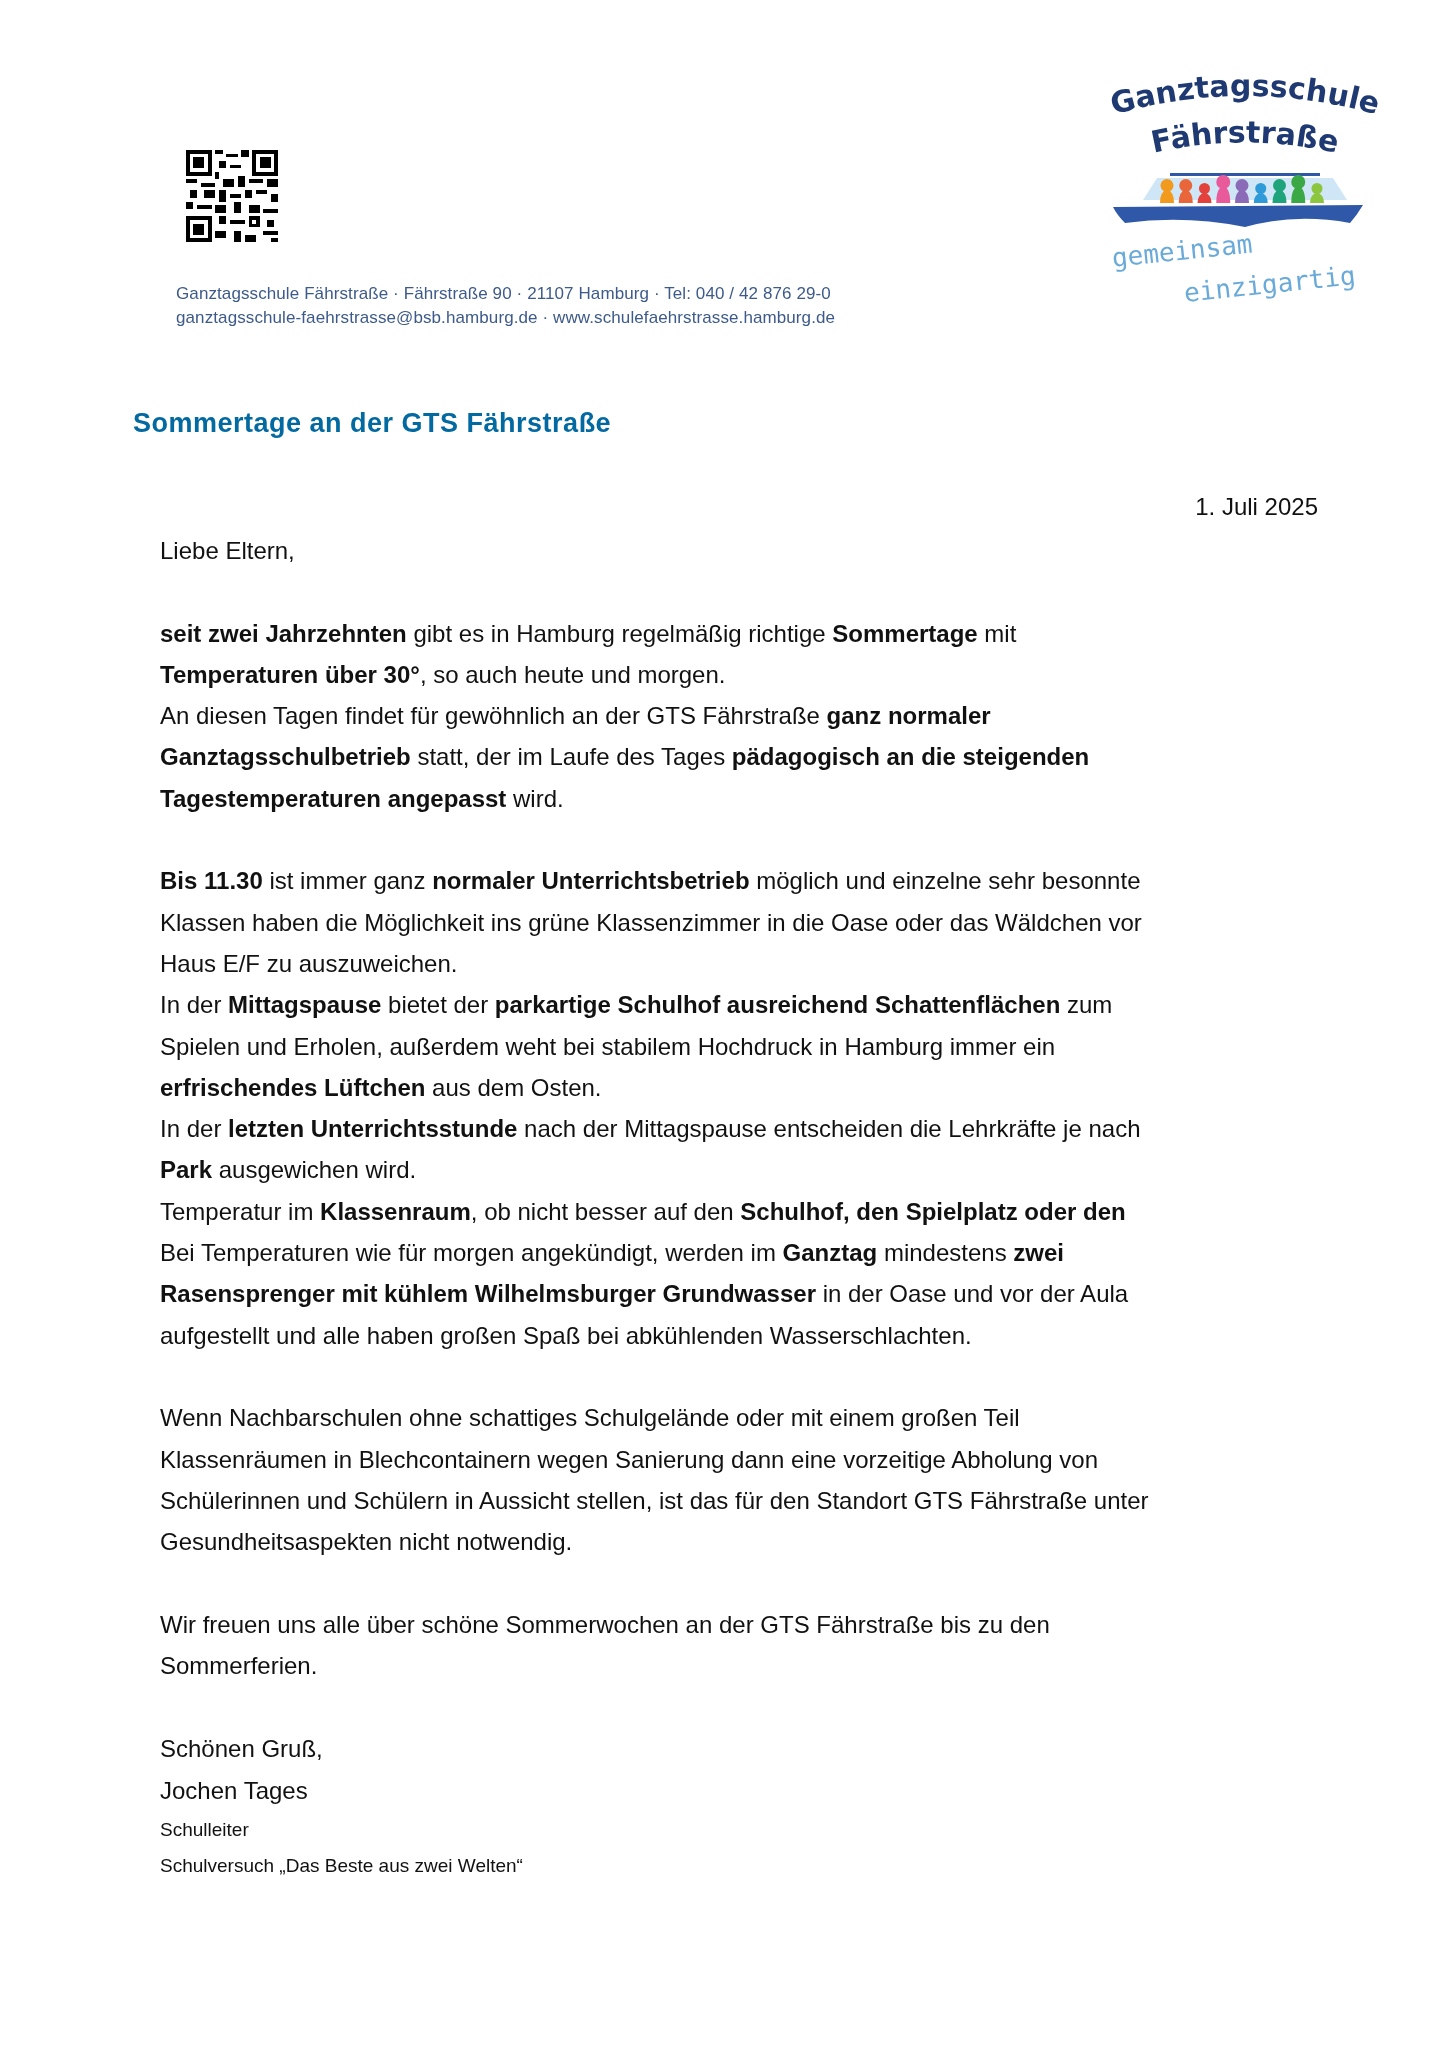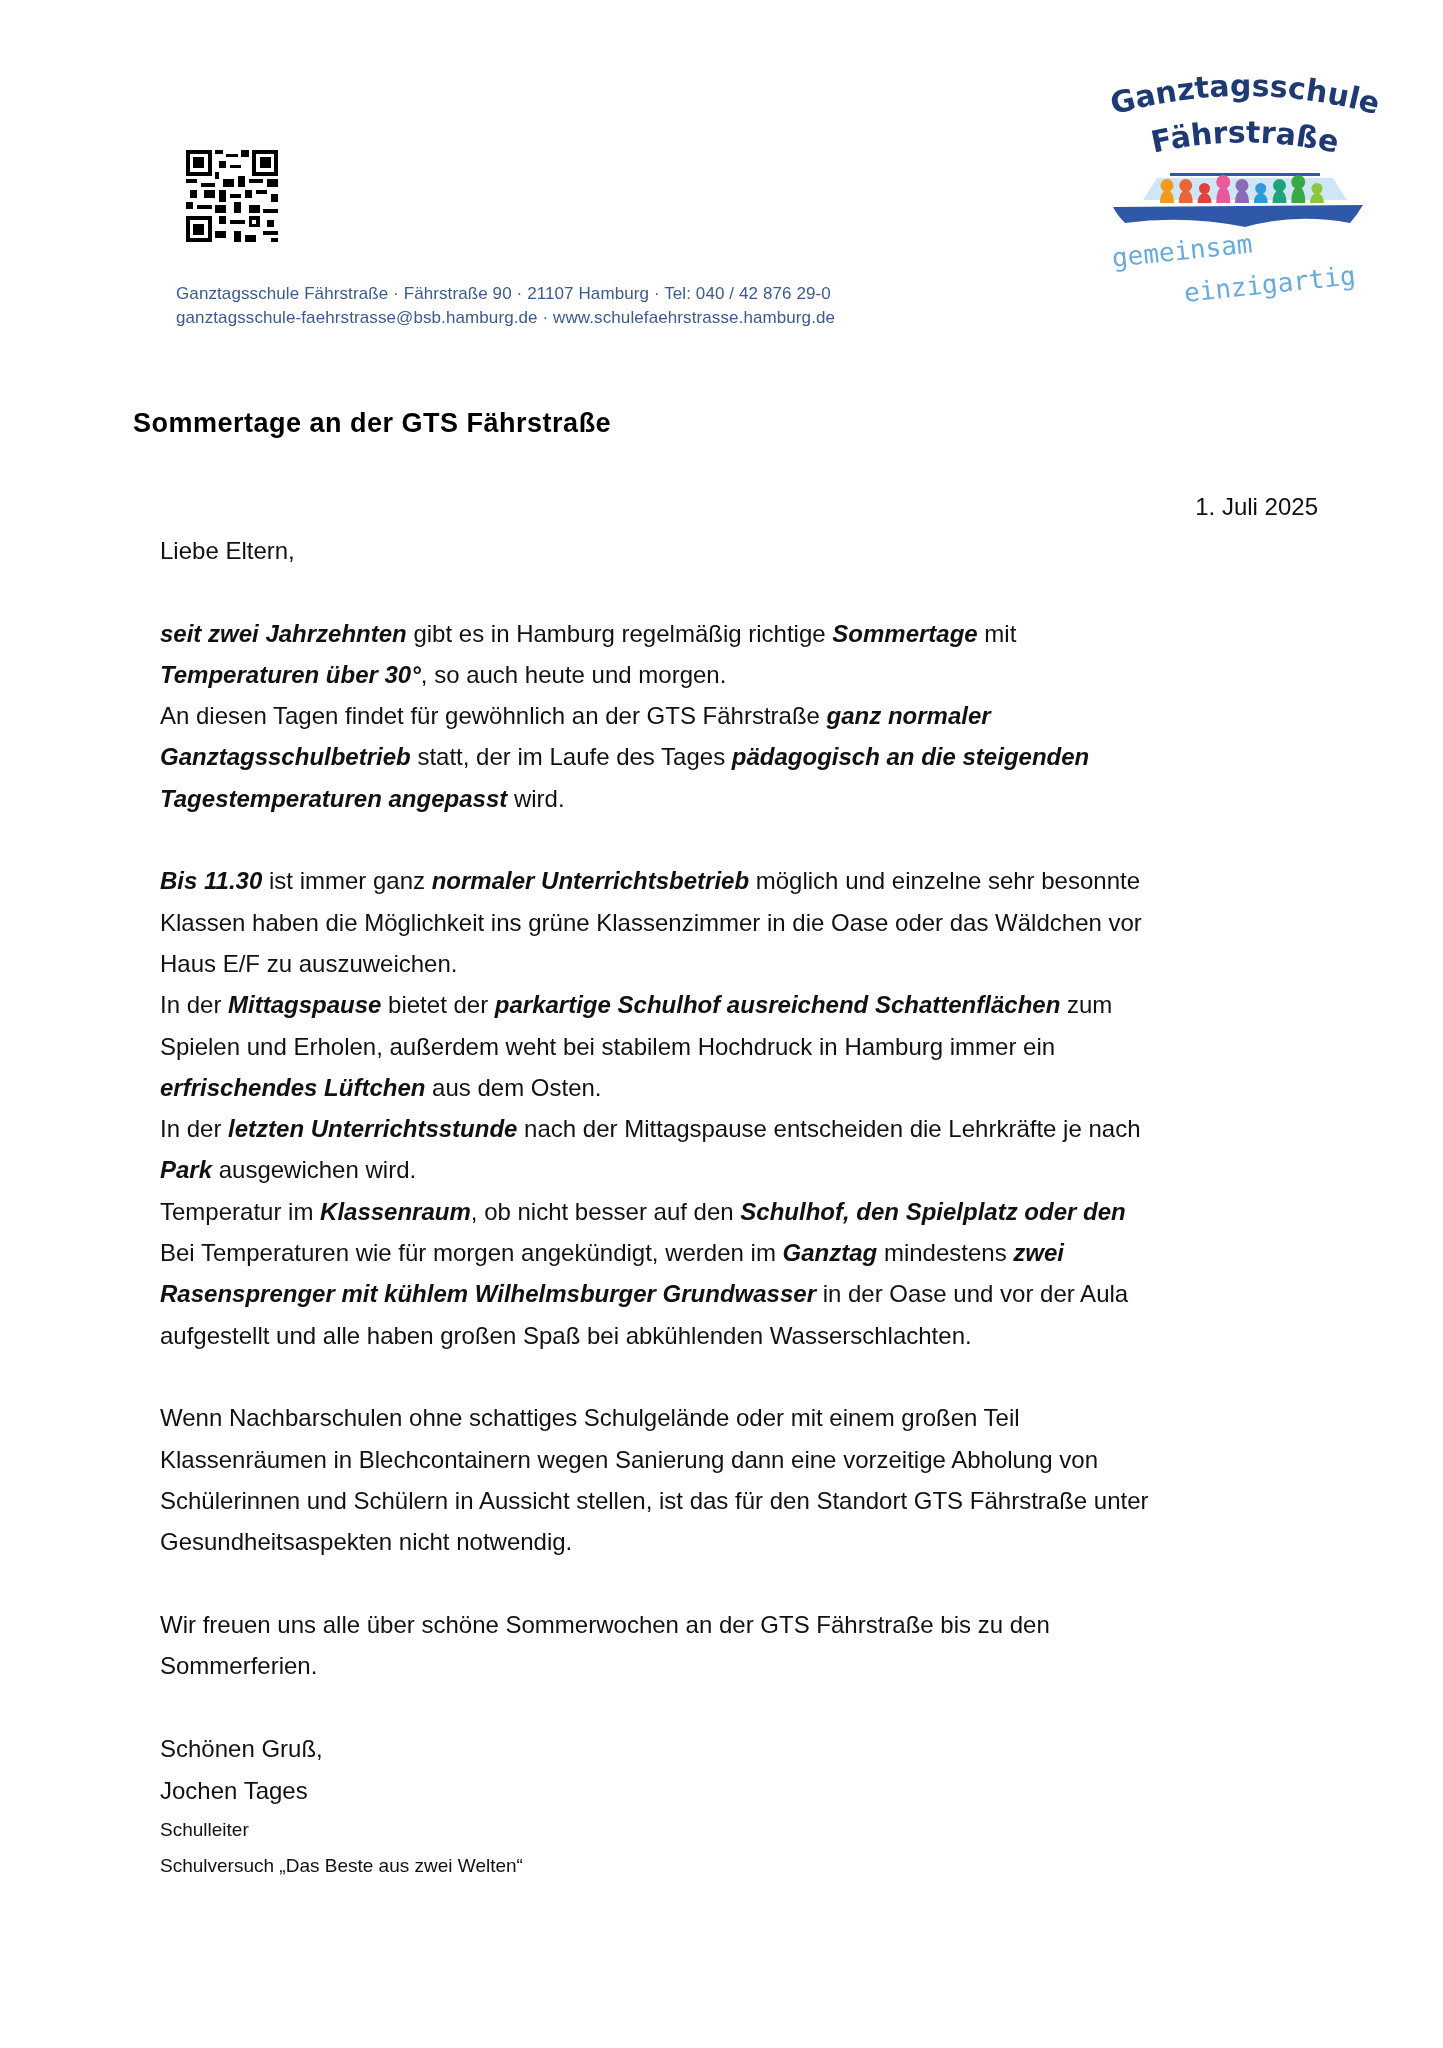--- a/index.html
+++ b/index.html
@@ -3,26 +3,26 @@
 <meta charset="utf-8">
 <style>
   html, body { margin: 0; padding: 0; background: #ffffff; }
   body {
     width: 1443px; height: 2048px; position: relative; overflow: hidden;
     font-family: "Liberation Sans", "DejaVu Sans", sans-serif; color: #111;
   }
   .qr { position: absolute; left: 186px; top: 150px; width: 92px; height: 92px; }
   .contact { position: absolute; left: 176px; top: 282px; font-size: 17px; color: #3d5a8a; line-height: 24px; letter-spacing: 0.1px; }
   .logo { position: absolute; left: 1095px; top: 55px; width: 300px; height: 260px; }
-  .title { position: absolute; left: 133px; top: 408px; font-size: 27px; font-weight: bold; letter-spacing: 0.5px; color: #000000; margin: 0; }
+  .title { position: absolute; left: 133px; top: 408px; font-size: 27px; font-weight: bold; letter-spacing: 0.5px; color: #0369a1; margin: 0; }
   .date { position: absolute; right: 125px; top: 493px; font-size: 24px; text-align: center; }
   .body { position: absolute; left: 160px; top: 530px; width: 1110px; font-size: 24px; line-height: 41.3px; }
   .body p { margin: 0; }
   .body .gap { height: 41.3px; }
-  .body b { font-weight: bold; font-style: italic; }
+  .body b { font-weight: bold; }
   .sig-line { font-size: 24px; line-height: 42px; }
   .sig-small { font-size: 19px; line-height: 36px; }
 </style>
 </head>
 <body>
 
 <svg class="qr" viewBox="0 0 25 25" shape-rendering="crispEdges">
   <rect width="25" height="25" fill="#fff"></rect>
   <g fill="#000">
     <rect x="0" y="0" width="7" height="7"></rect>

